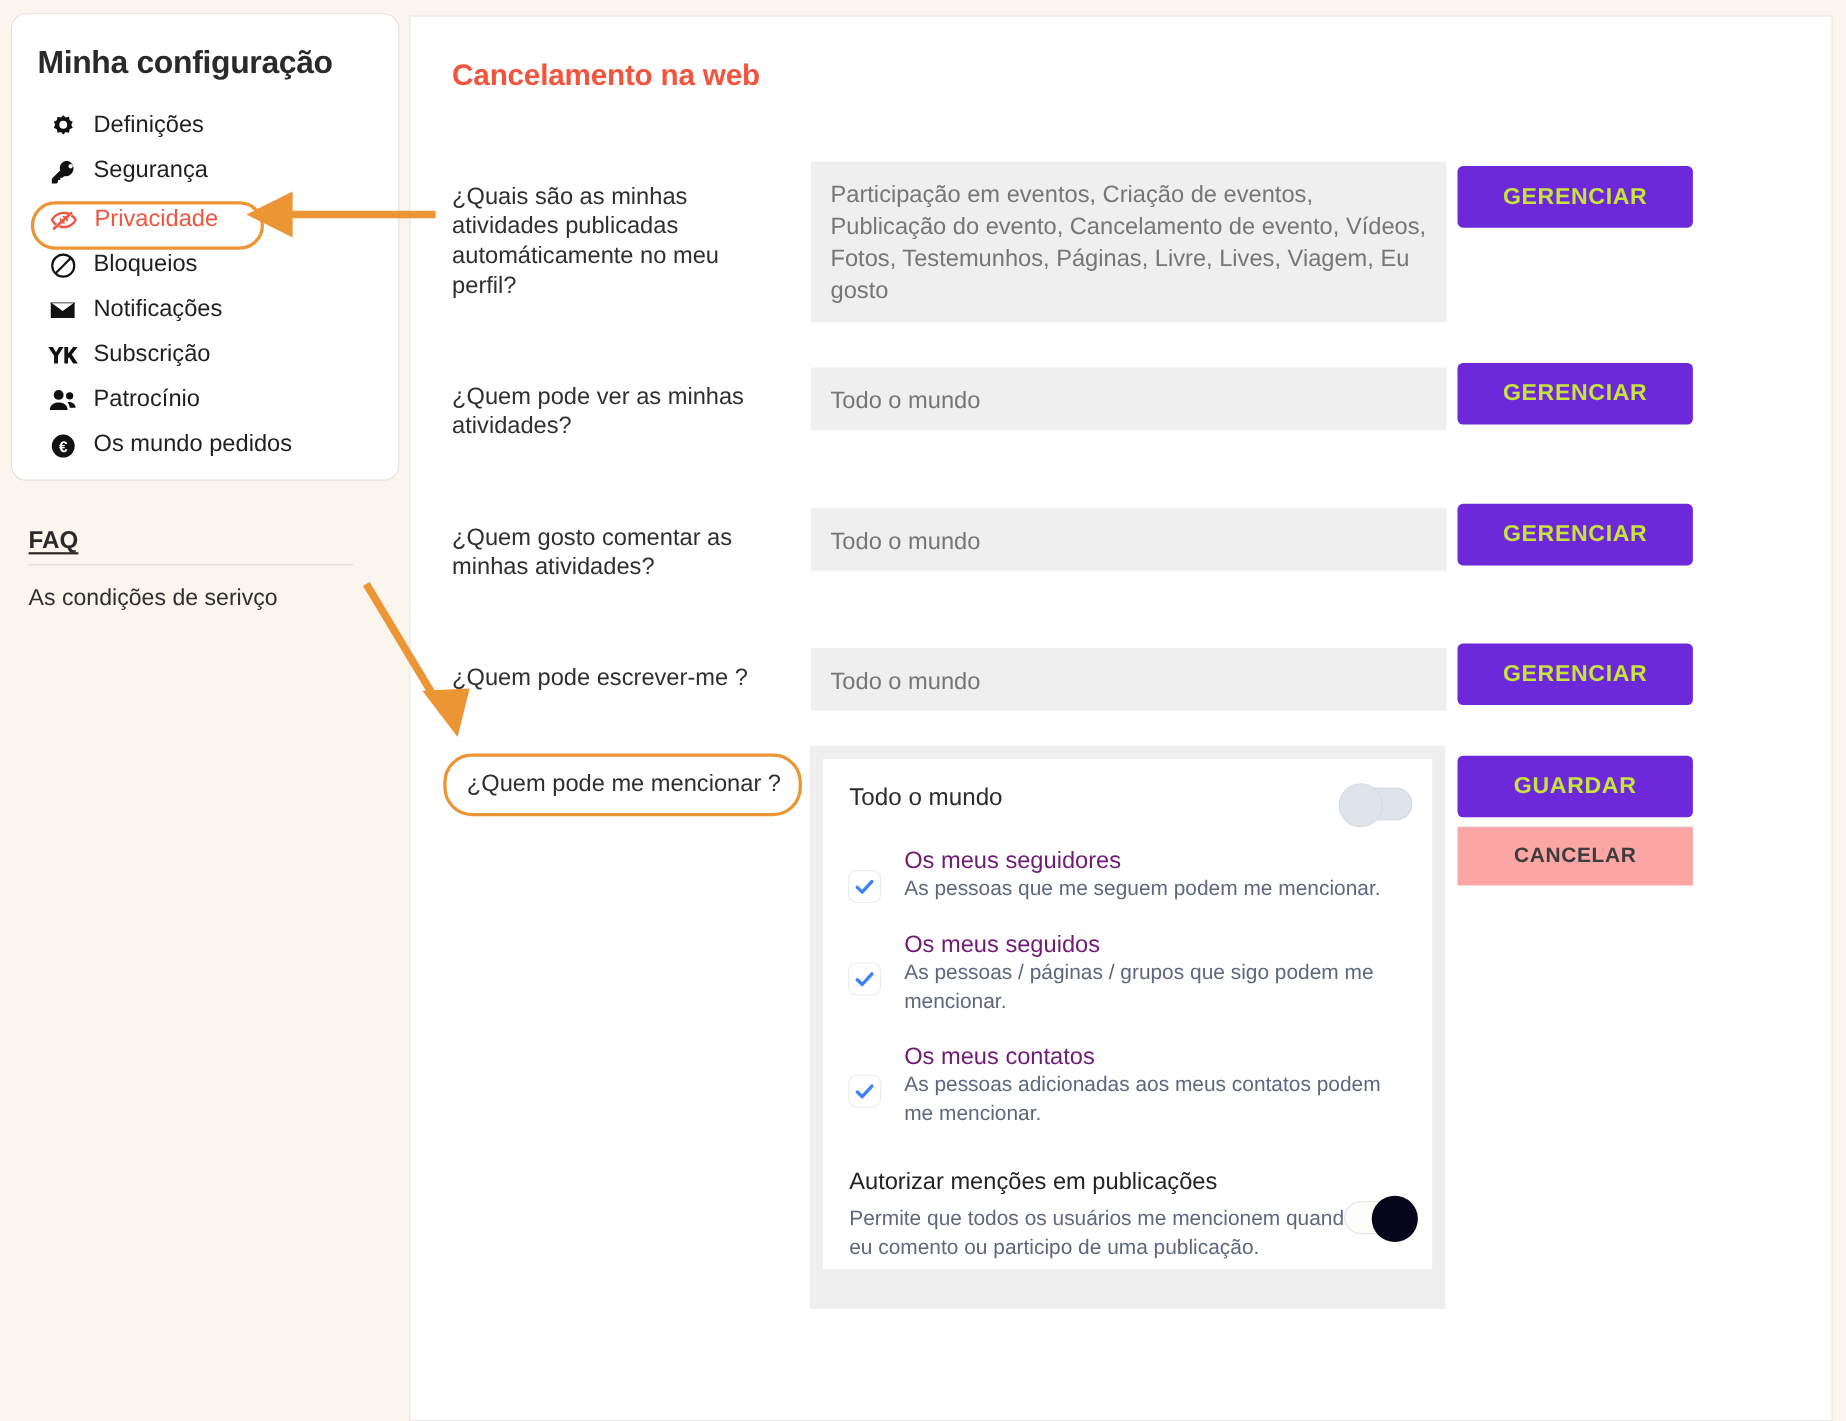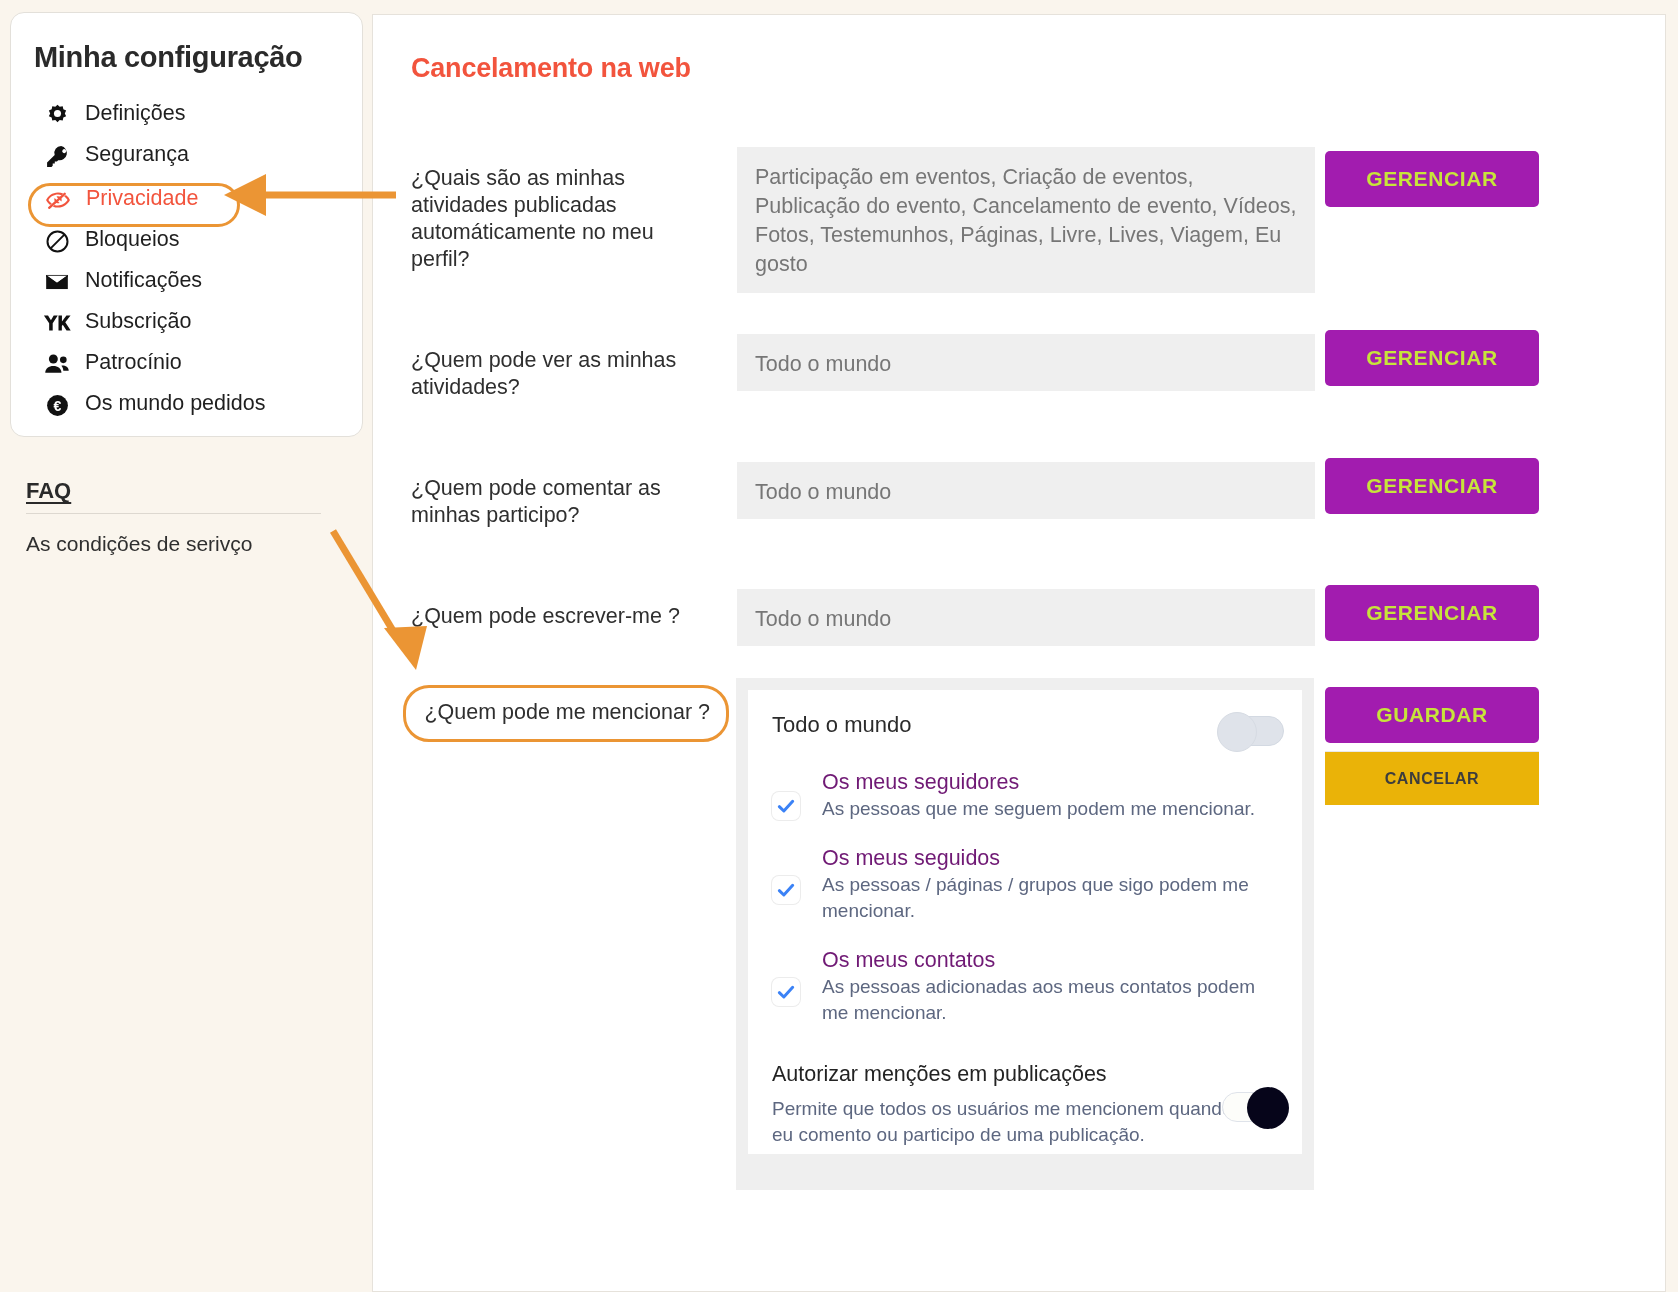--- a/index.html
+++ b/index.html
@@ -85,32 +85,32 @@
   }
   .value-field {
     position: absolute;
     background: #efefef;
     color: #767676;
     font-size: 21.5px; line-height: 29px;
     padding: 16px 18px;
   }
   .btn-dark {
     position: absolute;
-    background: #a21caf;
+    background: #6d28d9;
     color: #c7e43a;
     font-size: 21px; font-weight: bold;
     letter-spacing: 0.6px;
     border: none; border-radius: 5px;
     display: flex; align-items: center; justify-content: center;
     cursor: pointer;
   }
   .btn-plain {
     position: absolute;
-    background: #eab308; color: #3d3d3d;
-    font-size: 16px; font-weight: bold;
+    background: #fca5a5; color: #3d3d3d;
+    font-size: 19px; font-weight: bold;
     letter-spacing: 0.6px;
     border: none; border-top: 1px solid #e9e9e9;
     display: flex; align-items: center; justify-content: center;
     cursor: pointer;
   }
 
   
   .mention-wrap {
     position: absolute; left: 736px; top: 678px;
     width: 578px; height: 512px;
@@ -292,21 +292,21 @@
     <div class="page-title">Cancelamento na web</div>
 
     <div class="row-label" style="left:38px; top:150px; width:270px;">¿Quais são as minhas atividades publicadas automáticamente no meu perfil?</div>
     <div class="value-field" style="left:364px; top:132px; width:578px; height:146px;">Participação em eventos, Criação de eventos, Publicação do evento, Cancelamento de evento, Vídeos, Fotos, Testemunhos, Páginas, Livre, Lives, Viagem, Eu gosto</div>
     <button class="btn-dark" style="left:952px; top:136px; width:214px; height:56px;">GERENCIAR</button>
 
     <div class="row-label" style="left:38px; top:332px; width:290px;">¿Quem pode ver as minhas atividades?</div>
     <div class="value-field" style="left:364px; top:319px; width:578px; height:57px;">Todo o mundo</div>
     <button class="btn-dark" style="left:952px; top:315px; width:214px; height:56px;">GERENCIAR</button>
 
-    <div class="row-label" style="left:38px; top:460px; width:290px;">¿Quem pode comentar as minhas participo?</div>
+    <div class="row-label" style="left:38px; top:460px; width:290px;">¿Quem gosto comentar as minhas atividades?</div>
     <div class="value-field" style="left:364px; top:447px; width:578px; height:57px;">Todo o mundo</div>
     <button class="btn-dark" style="left:952px; top:443px; width:214px; height:56px;">GERENCIAR</button>
 
     <div class="row-label" style="left:38px; top:588px; width:300px;">¿Quem pode escrever-me ?</div>
     <div class="value-field" style="left:364px; top:574px; width:578px; height:57px;">Todo o mundo</div>
     <button class="btn-dark" style="left:952px; top:570px; width:214px; height:56px;">GERENCIAR</button>
 
     <div class="row-label boxed" style="left:30px; top:670px; width:326px;text-align:right;">¿Quem pode me mencionar ?</div>
 
     <button class="btn-dark" style="left:952px; top:672px; width:214px; height:56px;">GUARDAR</button>

